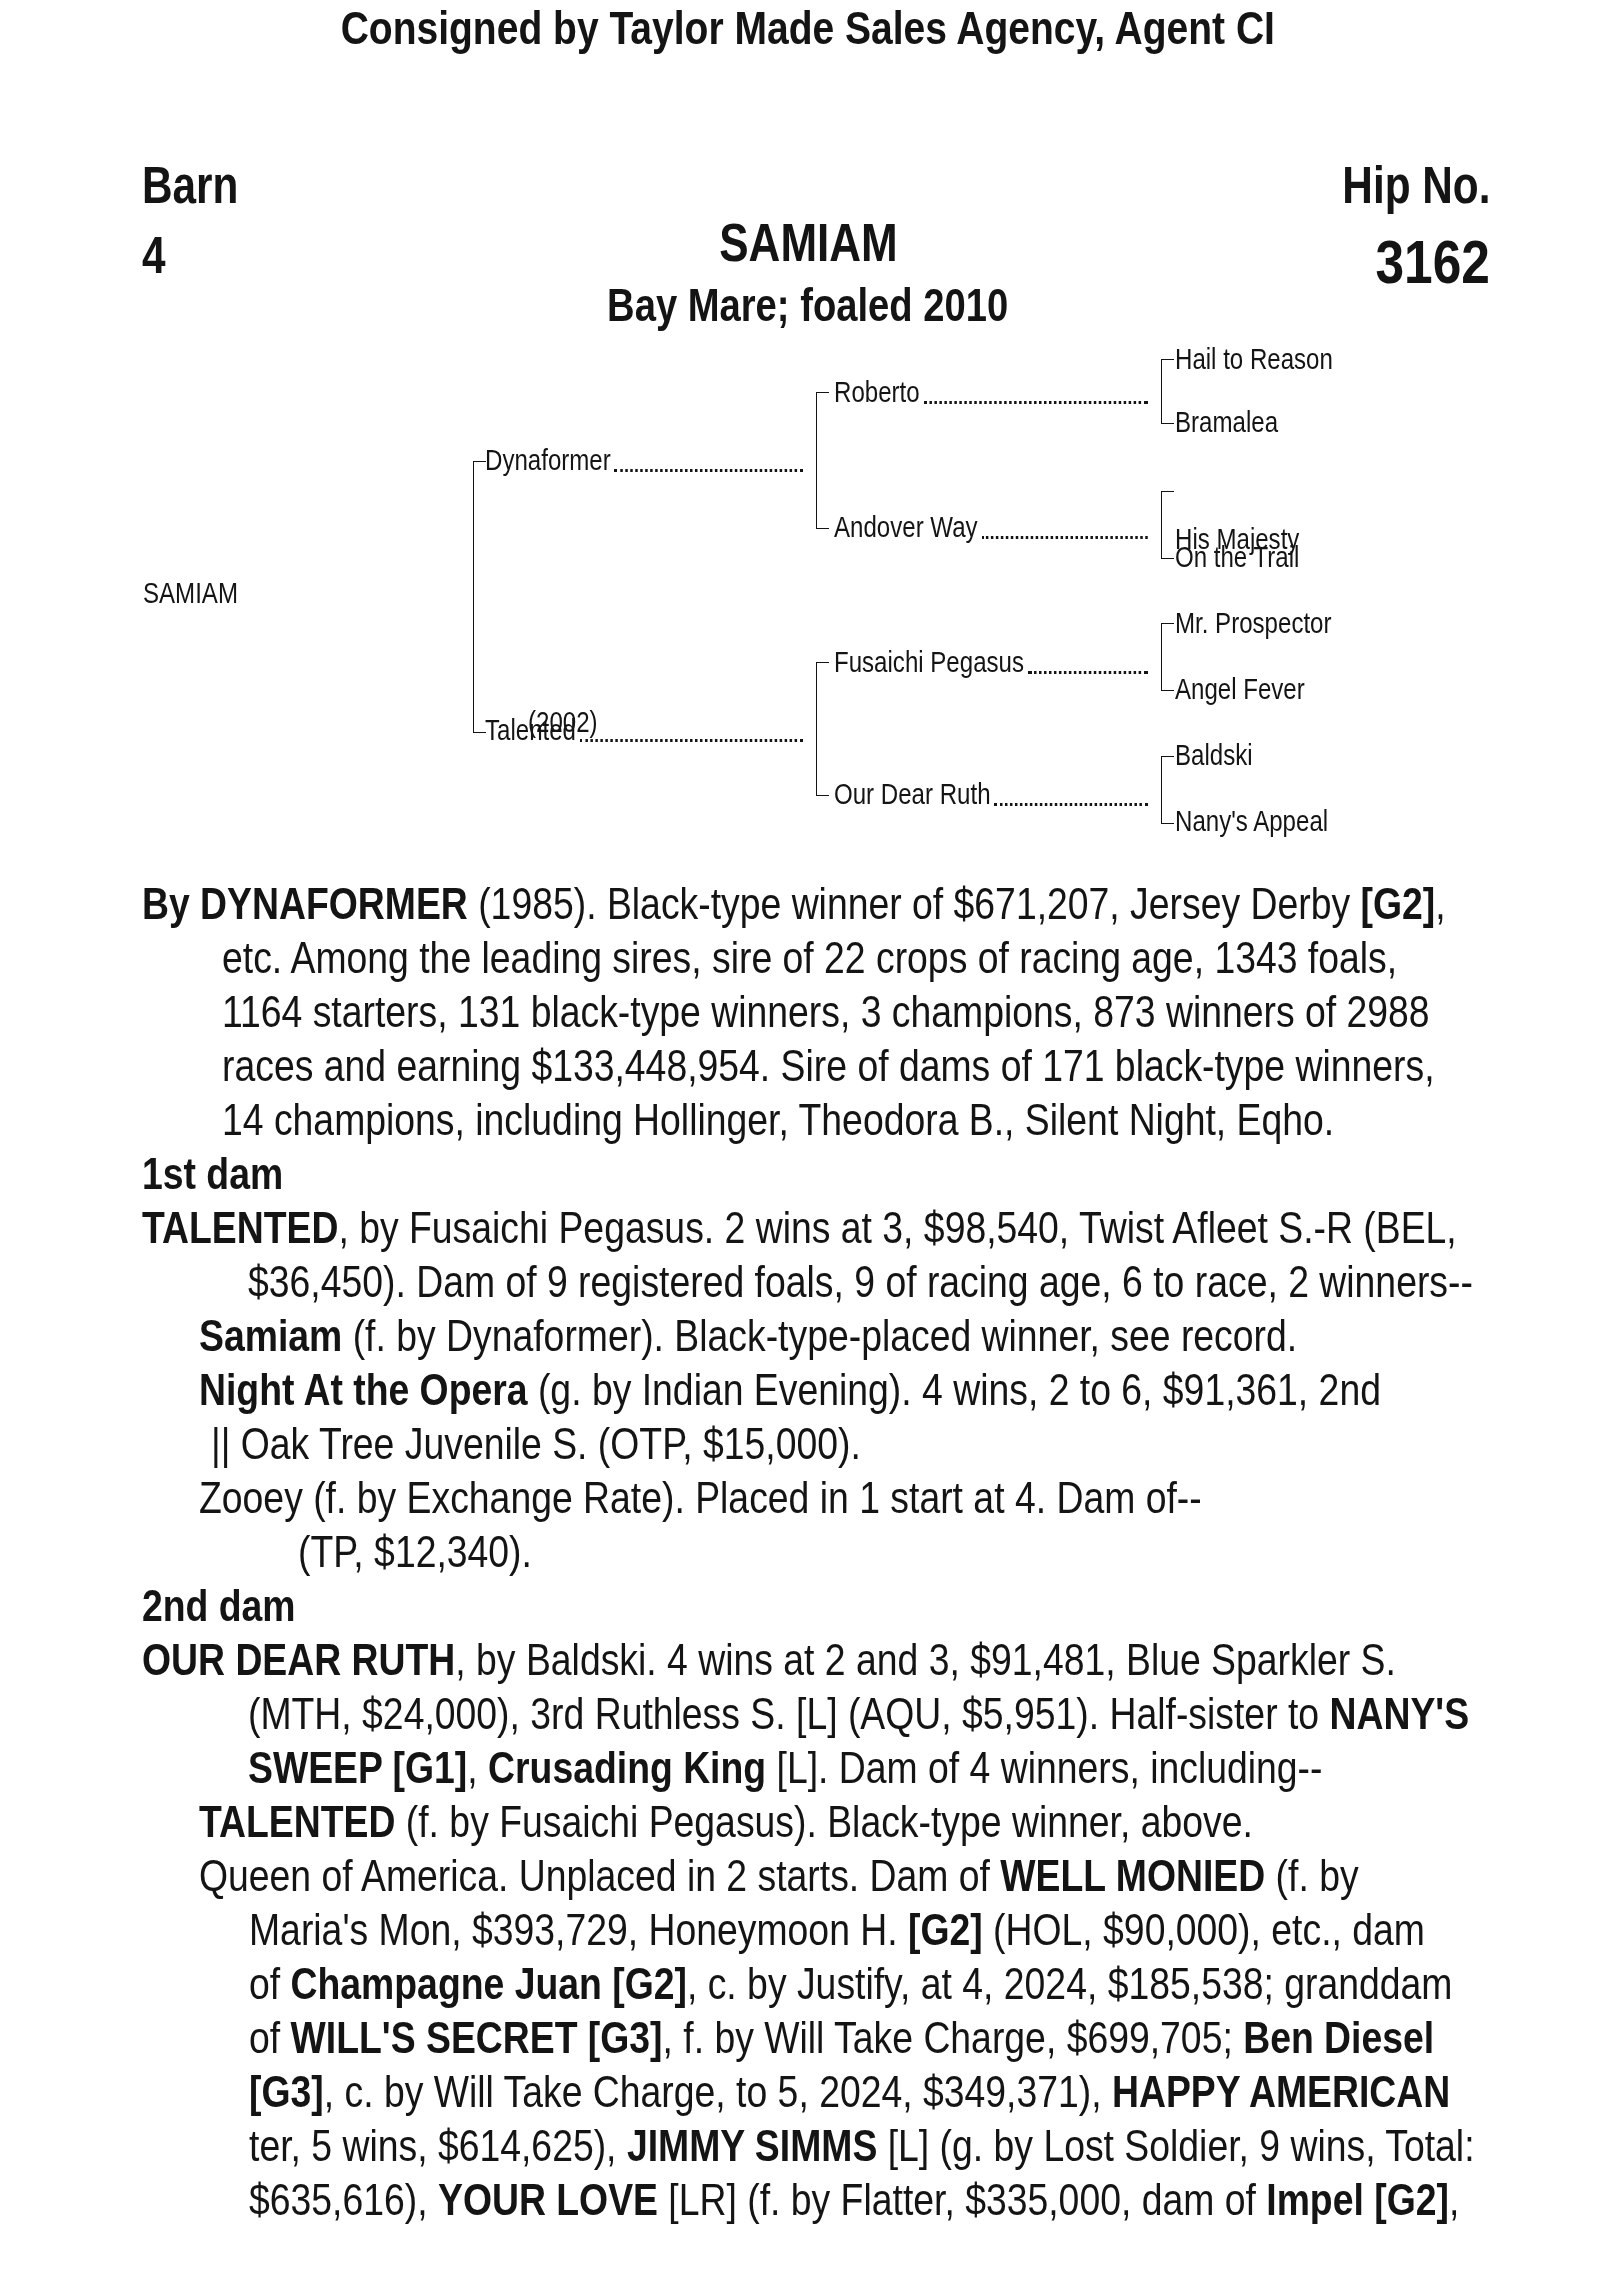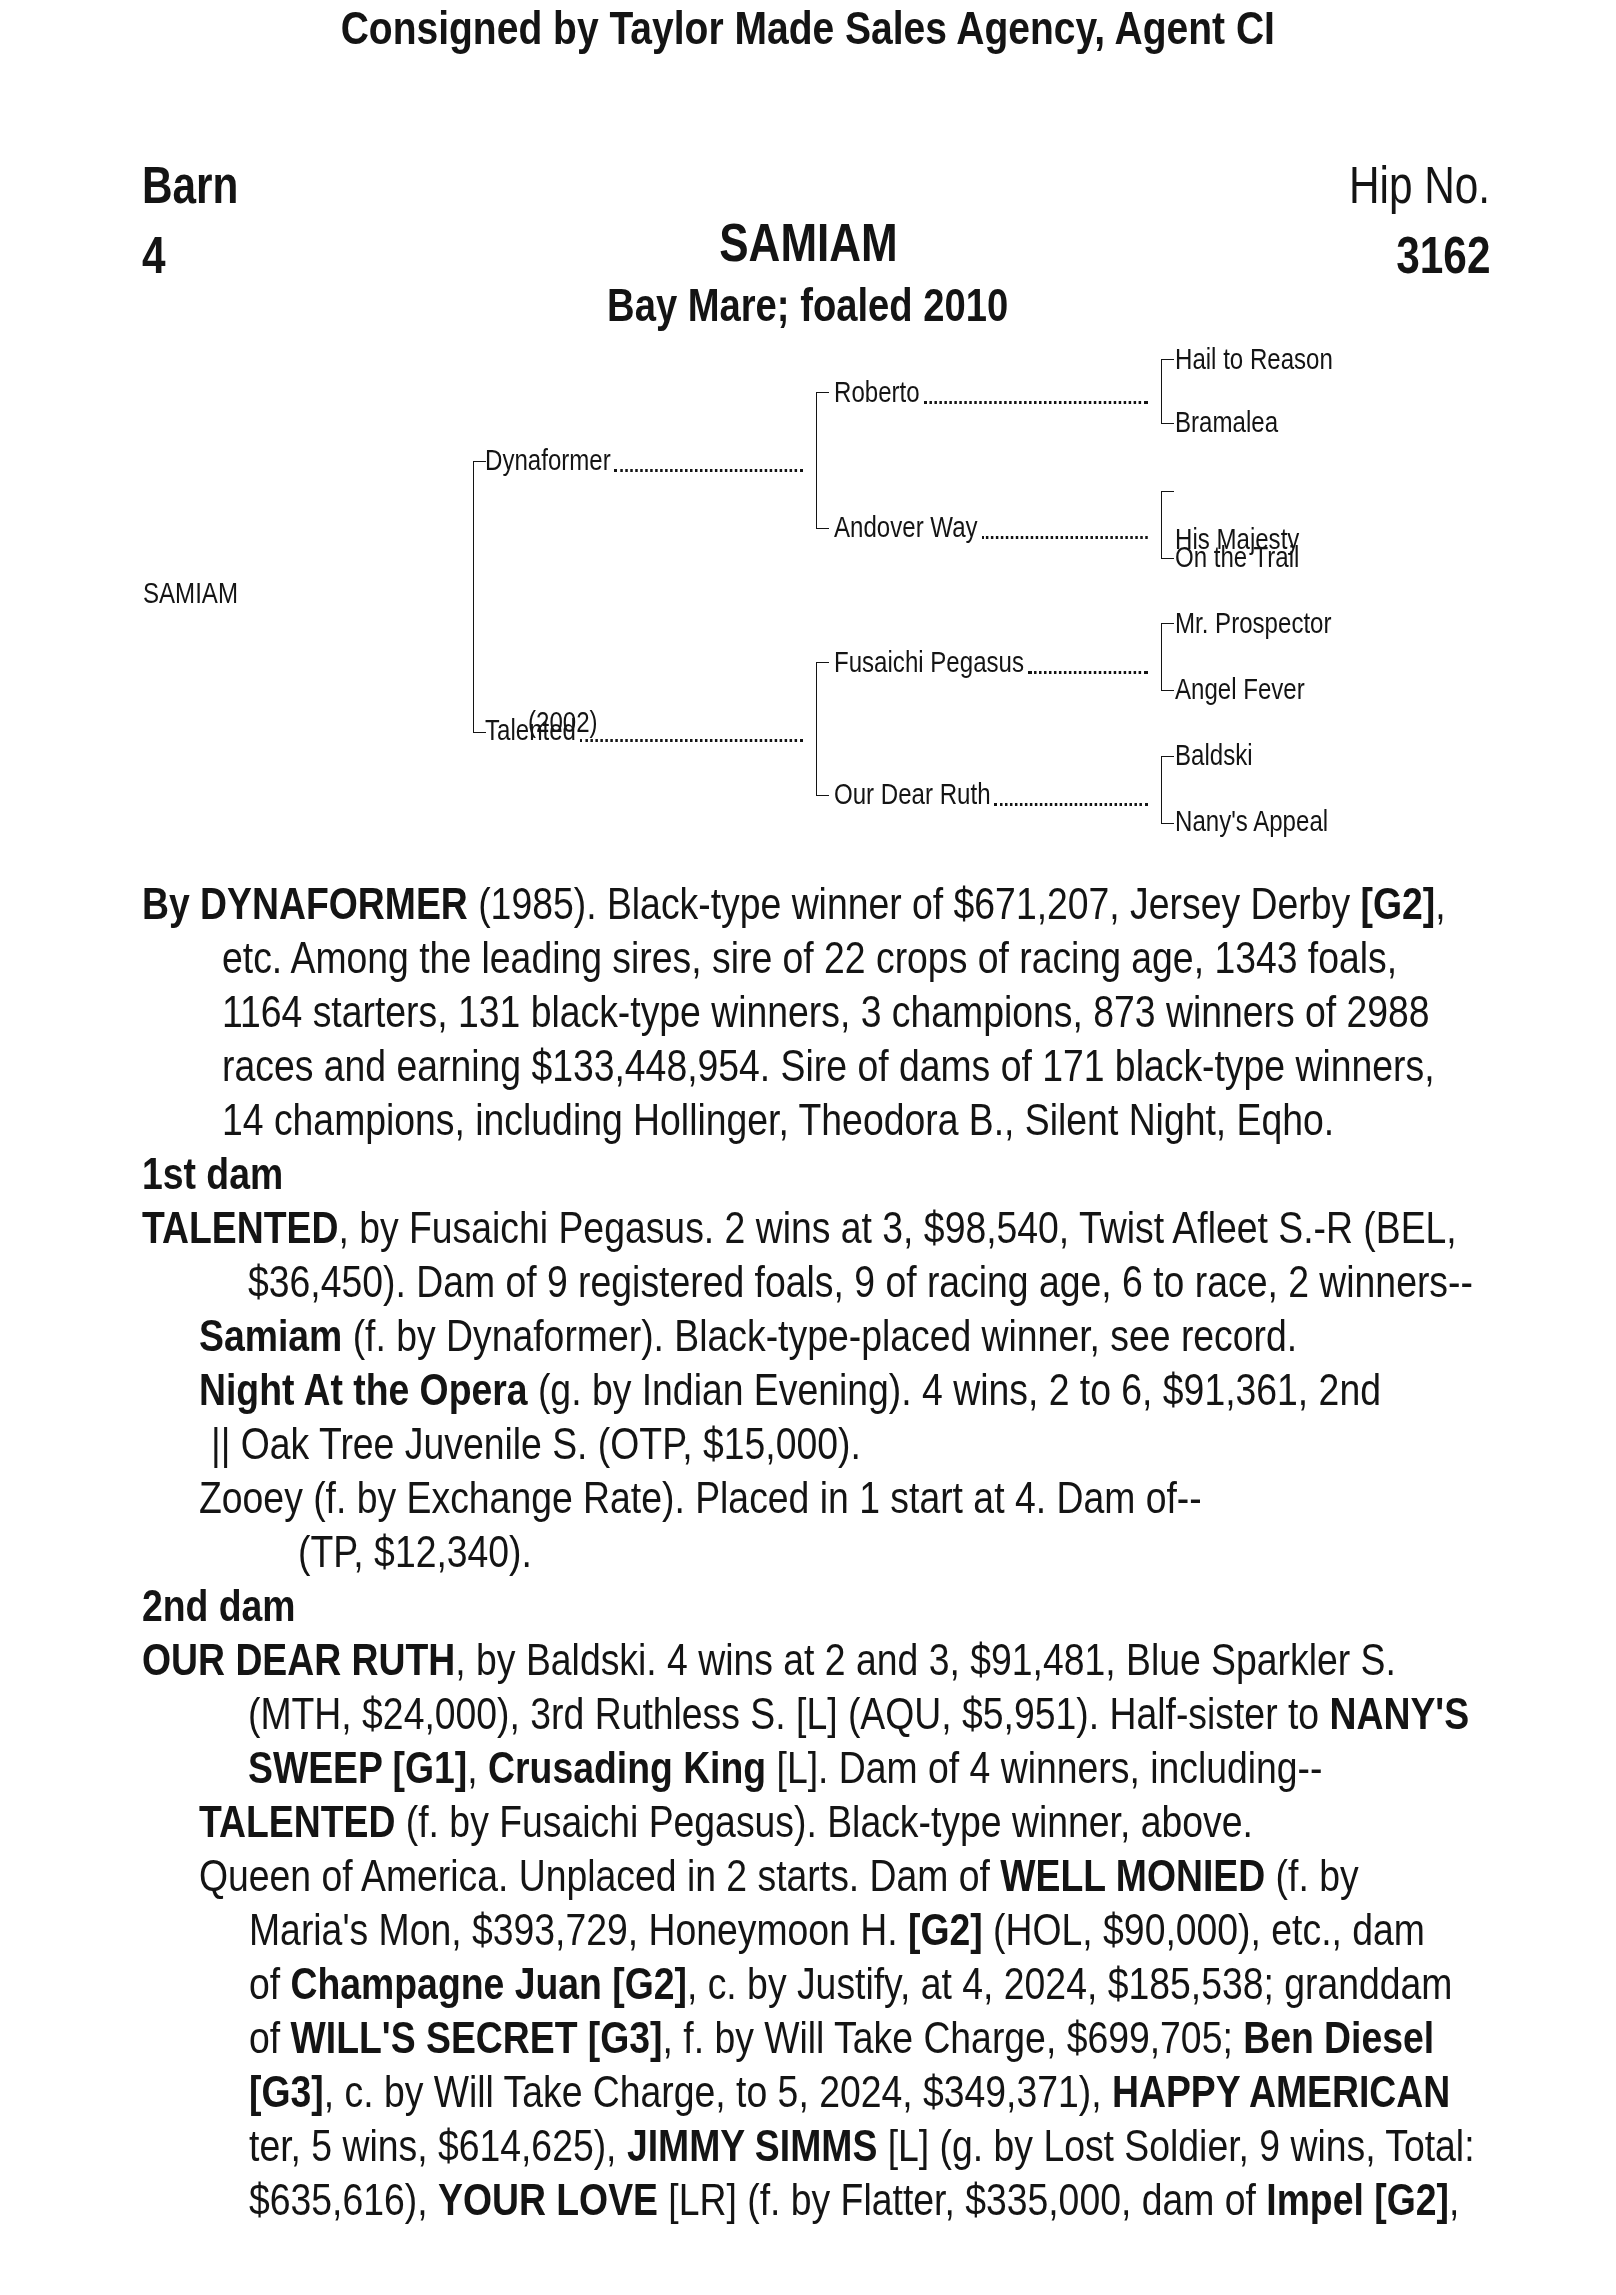--- a/index.html
+++ b/index.html
@@ -12,22 +12,22 @@
     overflow:hidden;
   }
   .abs{position:absolute;}
   .sx{display:inline-block;transform:scaleX(0.83);transform-origin:0 50%;white-space:nowrap;}
   .sxc{display:inline-block;transform:scaleX(0.83);transform-origin:50% 50%;white-space:nowrap;}
   .sxr{display:inline-block;transform:scaleX(0.83);transform-origin:100% 50%;white-space:nowrap;}
   
   .consignor{left:0;top:185;width:1616px;text-align:center;font-size:47px;font-weight:700;}
   .barn-label{left:142px;top:156px;font-size:51px;font-weight:700;}
   .barn-number{left:142px;top:226px;font-size:51px;font-weight:700;}
-  .hip-label{left:0;top:156px;width:1490px;text-align:right;font-size:51px;font-weight:400;}
-  .hip-number{left:0;top:226px;width:1490px;text-align:right;font-size:51px;font-weight:700;}
+  .hip-label{left:0;top:156px;width:1490px;text-align:right;font-size:51px;font-weight:700;}
+  .hip-number{left:0;top:226px;width:1490px;text-align:right;font-size:62px;font-weight:700;}
   .horse-title{left:0;top:212px;width:1616px;text-align:center;font-size:53px;font-weight:700;}
   .horse-desc{left:0;top:278px;width:1616px;text-align:center;font-size:46px;font-weight:700;}
   
   #pedigree{position:absolute;left:0;top:0;width:1616px;height:872px;font-size:29px;line-height:35px;}
   .ped-node{position:absolute;height:35px;white-space:nowrap;}
   .ped-row{position:absolute;height:35px;display:flex;align-items:flex-end;transform:scaleX(0.83);transform-origin:0 50%;}
   .ped-row .nm{white-space:nowrap;}
   .ped-row .leader{flex:1;border-bottom:3.2px dotted #141414;margin:0 2.8px 6.4px 4.6px;min-width:18.4px;}
   .ped-bracket{position:absolute;width:12px;border:1.8px solid #141414;border-right:none;}
   

